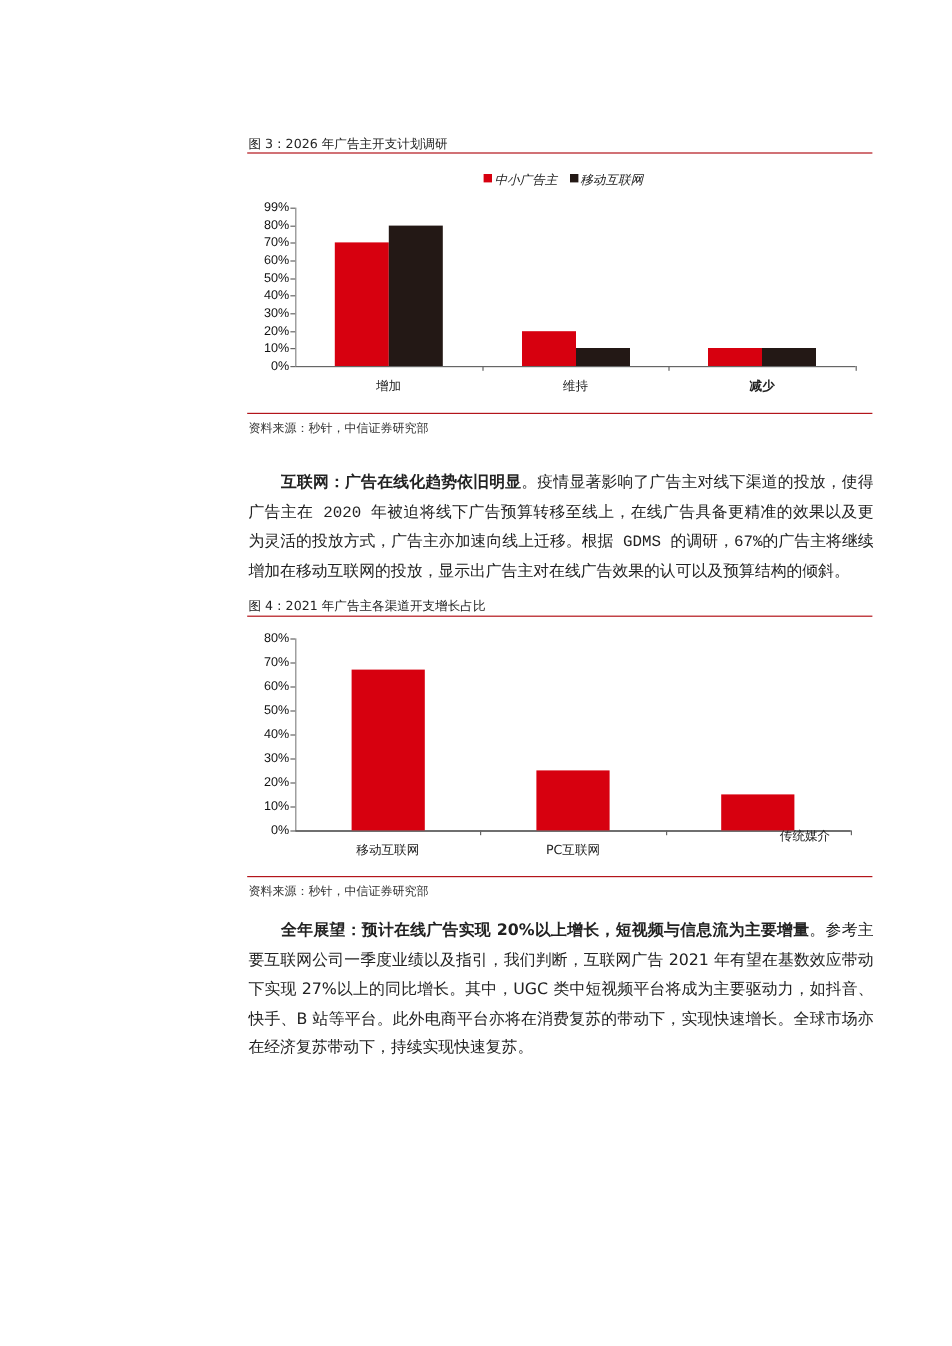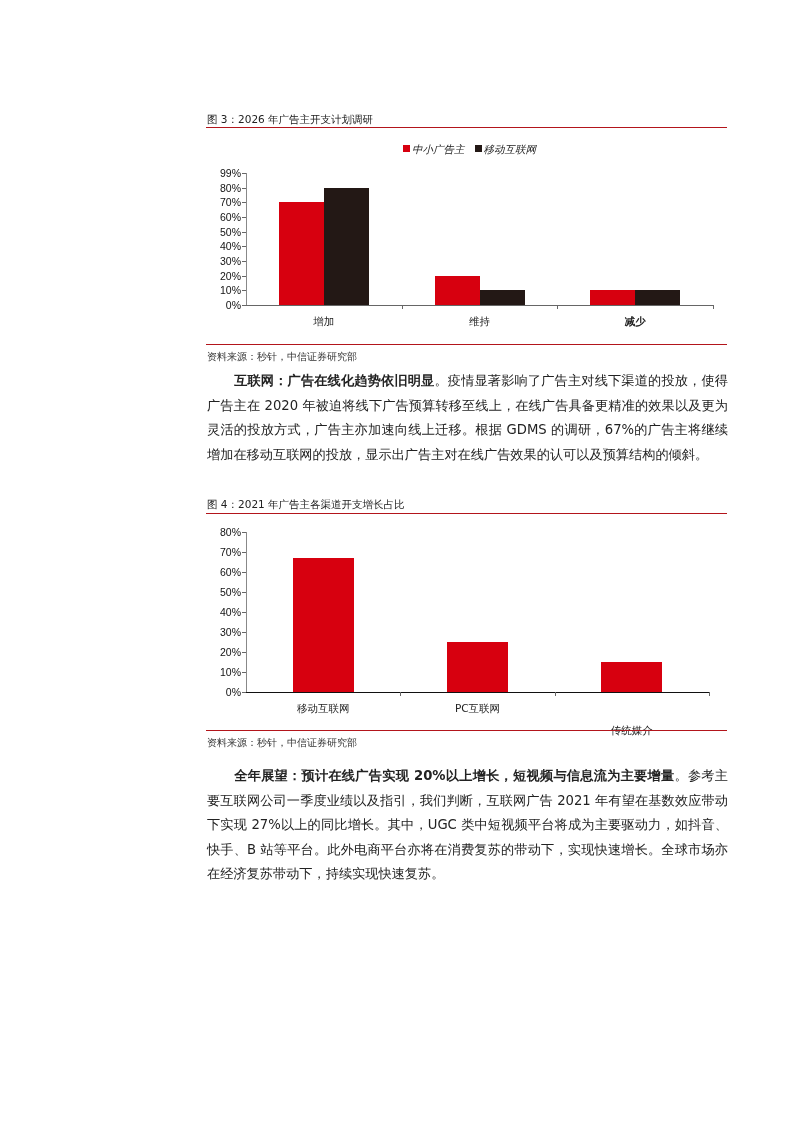--- a/index.html
+++ b/index.html
@@ -62,21 +62,21 @@
     <div class="bar" style="left: 590.167px; top: 290.333px; width: 45px; height: 14.6667px; background: rgb(215, 0, 15);"></div>
     <div class="bar" style="left: 635.167px; top: 290.333px; width: 45px; height: 14.6667px; background: rgb(35, 24, 21);"></div>
     <div class="legend" style="left: 403px; top: 143px; font-style: italic;">
       <span><span class="sw" style="background: rgb(215, 0, 15);"></span><span>中小广告主</span></span>
       <span><span class="sw" style="background: rgb(35, 24, 21);"></span><span>移动互联网</span></span>
     </div>
   </div>
 <div class="rule" style="top:344px;"></div>
 <div class="source" style="top:350px;">资料来源：秒针，中信证券研究部</div>
 
-<div class="para" style="top:369px;"><span class="indent"></span><span class="lead">互联网：广告在线化趋势依旧明显</span><span>。疫情显著影响了广告主对线下渠道的投放，使得广告主在 2020 年被迫将线下广告预算转移至线上，在线广告具备更精准的效果以及更为灵活的投放方式，广告主亦加速向线上迁移。根据 GDMS 的调研，67%的广告主将继续增加在移动互联网的投放，显示出广告主对在线广告效果的认可以及预算结构的倾斜。</span></div>
+<div class="para" style="top:391px;font-family:Liberation Mono, monospace;"><span class="indent"></span><span class="lead">互联网：广告在线化趋势依旧明显</span><span>。疫情显著影响了广告主对线下渠道的投放，使得广告主在 2020 年被迫将线下广告预算转移至线上，在线广告具备更精准的效果以及更为灵活的投放方式，广告主亦加速向线上迁移。根据 GDMS 的调研，67%的广告主将继续增加在移动互联网的投放，显示出广告主对在线广告效果的认可以及预算结构的倾斜。</span></div>
 
 <div class="fig-title" style="top:498px;">图 4：2021 年广告主各渠道开支增长占比</div>
 <div class="rule" style="top:513px;"></div>
 <div class="chart" id="chart2" style="left:0;top:0;width:793px;height:730px;">
     <div class="axis-y" style="left: 246px; top: 532px; height: 160px;"></div>
     <div class="ytick" style="left: 242px; top: 692px;"></div>
     <div class="ylabel" style="left: 207px; top: 686px;">0%</div>
     <div class="ytick" style="left: 242px; top: 672px;"></div>
     <div class="ylabel" style="left: 207px; top: 666px;">10%</div>
     <div class="ytick" style="left: 242px; top: 652px;"></div>
@@ -94,19 +94,19 @@
     <div class="ytick" style="left: 242px; top: 532px;"></div>
     <div class="ylabel" style="left: 207px; top: 526px;">80%</div>
     <div class="axis-x" style="left: 246px; top: 692px; width: 463px; background: rgb(17, 17, 17);"></div>
     <div class="xtick" style="left: 400.333px; top: 692px;"></div>
     <div class="xtick" style="left: 554.667px; top: 692px;"></div>
     <div class="xtick" style="left: 709px; top: 692px;"></div>
     <div class="xlabel" style="left: 263.167px; top: 702px;">移动互联网</div>
     <div class="bar" style="left: 292.667px; top: 558px; width: 61px; height: 134px; background: rgb(215, 0, 15);"></div>
     <div class="xlabel" style="left: 417.5px; top: 702px;">PC互联网</div>
     <div class="bar" style="left: 447px; top: 642px; width: 61px; height: 50px; background: rgb(215, 0, 15);"></div>
-    <div class="xlabel" style="left: 571.833px; top: 724px;">传统媒介</div>
+    <div class="xlabel" style="left: 571.833px; top: 690px; text-align: right;">传统媒介</div>
     <div class="bar" style="left: 601.333px; top: 662px; width: 61px; height: 30px; background: rgb(215, 0, 15);"></div>
   </div>
 <div class="rule" style="top:730px;"></div>
 <div class="source" style="top:736px;">资料来源：秒针，中信证券研究部</div>
 
 <div class="para" style="top:764px;"><span class="indent"></span><span class="lead">全年展望：预计在线广告实现 20%以上增长，短视频与信息流为主要增量</span><span>。参考主要互联网公司一季度业绩以及指引，我们判断，互联网广告 2021 年有望在基数效应带动下实现 27%以上的同比增长。其中，UGC 类中短视频平台将成为主要驱动力，如抖音、快手、B 站等平台。此外电商平台亦将在消费复苏的带动下，实现快速增长。全球市场亦在经济复苏带动下，持续实现快速复苏。</span></div>
 
 </body></html>

